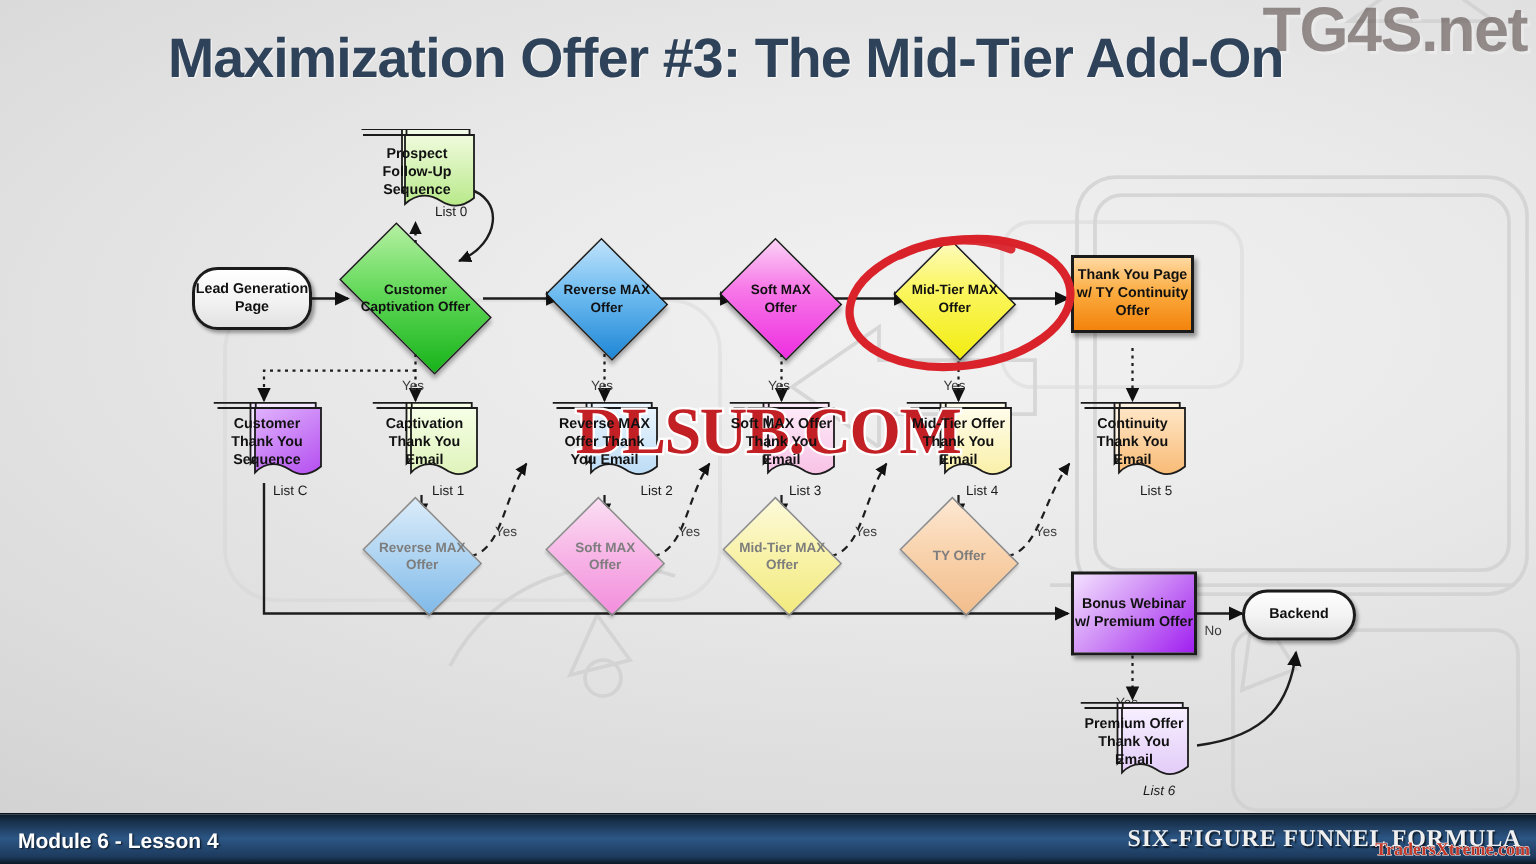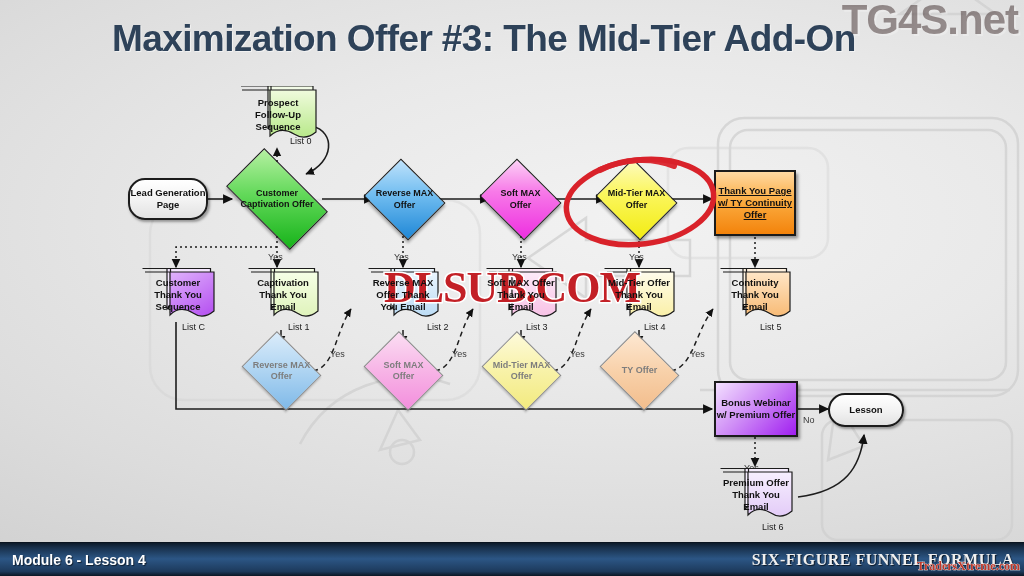--- a/index.html
+++ b/index.html
@@ -250,22 +250,22 @@
       <div class="txt">Soft MAX Offer</div>
     </div>
     <div class="edgelabel" style="left:512px; top:236px;">Yes</div>
 
     <div class="node dia" style="left:605px; top:173px; width:63px; height:53px;">
       <div class="shape" style="background:linear-gradient(135deg,#fdfbc2 0%,#fbf65f 42%,#f2ec12 100%);"></div>
       <div class="txt">Mid-Tier MAX Offer</div>
     </div>
     <div class="edgelabel" style="left:629px; top:236px;">Yes</div>
 
-    <div class="node proc" style="left:714px; top:170px; width:82px; height:66px;
-                background:linear-gradient(180deg,#ffd9a2 0%,#fbab3f 48%,#f3830b 100%);text-decoration:underline;">
+    <div class="node proc" style="left:714px; top:170px; width:82px; height:52px;
+                background:linear-gradient(180deg,#ffd9a2 0%,#fbab3f 48%,#f3830b 100%);">
       <span>Thank You Page w/ TY Continuity Offer</span>
     </div>
 
     <svg id="marker" width="170" height="110" viewBox="0 0 170 110">
       <ellipse cx="84" cy="50" rx="74" ry="42" fill="none" stroke="#d9222a" stroke-width="5.5" stroke-linecap="round" transform="rotate(-7 84 50)"></ellipse>
       <path d="M44 18 c24 -12 52 -13 74 -4" fill="none" stroke="#d9222a" stroke-width="6" stroke-linecap="round" opacity="0.95"></path>
     </svg>
 
     <div class="docstack" style="left:138px; top:268px; width:80px; height:54px;">
       <svg class="sheet" viewBox="0 0 80 54" preserveAspectRatio="none">
@@ -399,42 +399,42 @@
     </div>
     <div class="edgelabel" style="left:690px; top:333px;">Yes</div>
 
     <div class="node proc" style="left:714px; top:381px; width:84px; height:56px;
                 background:linear-gradient(135deg,#f3e0ff 0%,#cf8df6 45%,#a01ff0 100%);">
       <span>Bonus Webinar w/ Premium Offer</span>
     </div>
     <div class="edgelabel" style="left:803px; top:399px;">No</div>
 
     <div class="node term" style="left:828px; top:393px; width:76px; height:34px;">
-      <span>Lesson</span>
+      <span>Backend</span>
     </div>
 
     <div class="edgelabel" style="left:744px; top:447px;">Yes</div>
 
     <div class="docstack" style="left:716px; top:468px; width:80px; height:54px;">
       <svg class="sheet" viewBox="0 0 80 54" preserveAspectRatio="none">
         <defs>
             <linearGradient id="gLilac" x1="0" y1="0" x2="0" y2="1">
           <stop offset="0" stop-color="#f7efff"></stop>
               <stop offset="1" stop-color="#e3ccf8"></stop>
             </linearGradient>
           </defs>
         <g stroke="#1b1b1b" stroke-width="1.2">
           <path d="M8 3 H76 V42 q-10 8 -19 2 q-12 -7 -21 2 V3 z" fill="#f7efff" transform="translate(-7,-5)"></path>
           <path d="M8 3 H76 V42 q-10 8 -19 2 q-12 -7 -21 2 V3 z" fill="#f7efff" transform="translate(-3.5,-2.5)"></path>
           <path d="M7 4 H76 V43 q-11 9 -21 2 q-13 -8 -23 2 V4 z" fill="url(#gLilac)"></path>
         </g>
       </svg>
       <div class="label">Premium Offer Thank You Email</div>
     </div>
-    <div class="listtag" style="left:762px; top:522px;">List 6</div>
+    <div class="listtag" style="left:762px; top:522px;font-style:italic;">List 6</div>
 
   </div>
 
   <div class="wm" id="wm-top">TG4S.net</div>
   <div class="wm" id="wm-center">DLSUB.COM</div>
 
   <div id="footer">
     <div id="footer-left">Module 6 - Lesson 4</div>
     <div id="footer-right">SIX-FIGURE FUNNEL FORMULA</div>
     <div class="wm" id="wm-bottom">TradersXtreme.com</div>

